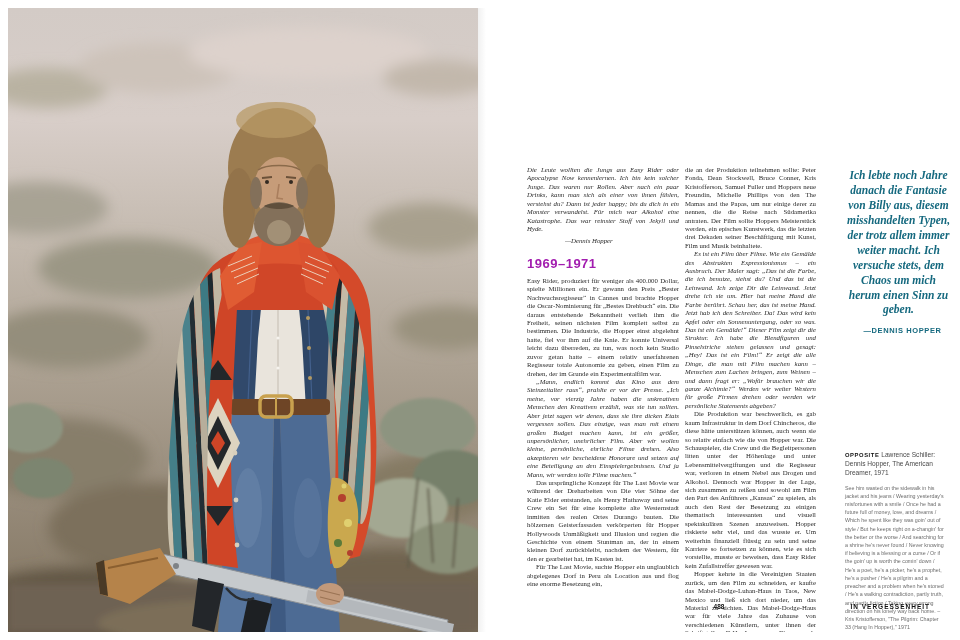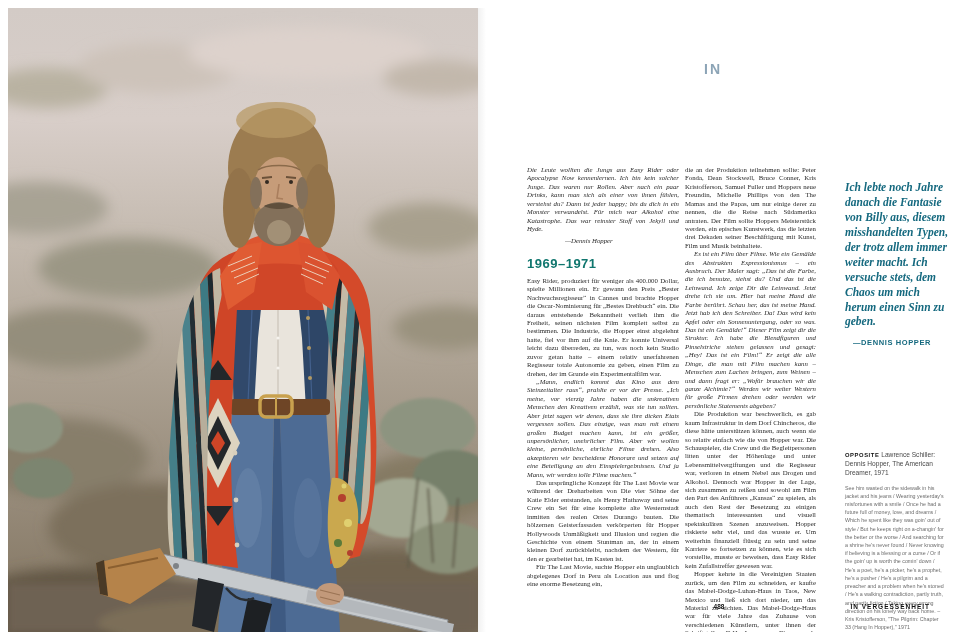--- a/index.html
+++ b/index.html
@@ -14,27 +14,27 @@
   .title-line{font-family:"Liberation Sans",sans-serif;font-weight:bold;font-size:14px;
        letter-spacing:2px;color:#8ca4b6;line-height:1.32;}
   .title-line.years{text-align:right;letter-spacing:1.5px;}
   .col{position:absolute;top:158px;height:466px;overflow:hidden;text-align:justify;
        font-size:6.8px;line-height:1.24;color:#2a2a2a;}
   .col1{left:49px;width:152px;}
   .col2{left:207px;width:131px;}
   .intro-quote{font-style:italic;margin:0 0 4px 0;}
   .intro-attrib{font-style:italic;margin:4px 0 10px 38px;}
   .section-heading{font-family:"Liberation Sans",sans-serif;font-weight:bold;font-size:13px;
-       letter-spacing:0.5px;color:#0f766e;margin:4px 0 5px 0;}
+       letter-spacing:0.5px;color:#a21caf;margin:4px 0 5px 0;}
   .para{margin:0;}
   .para.italic{font-style:italic;}
   .para + .para{text-indent:9px;}
-  .pull-quote{position:absolute;left:367px;top:172px;width:107px;
+  .pull-quote{position:absolute;left:367px;top:160px;width:107px;
        font-family:"Liberation Serif",serif;font-style:italic;font-weight:bold;
-       font-size:11.5px;line-height:1.3;color:#15697f;}
+       font-size:11.5px;line-height:1.3;color:#15697f;text-align:center;}
   .pull-quote-attrib{margin-top:9px;font-style:normal;font-family:"Liberation Sans",sans-serif;
        font-weight:bold;font-size:7.5px;letter-spacing:0.6px;color:#15697f;padding-left:8px;}
   .caption{position:absolute;left:367px;top:442px;width:104px;
        font-family:"Liberation Sans",sans-serif;font-size:6.6px;line-height:1.4;color:#4a4a4a;}
   .caption-label{font-weight:bold;font-size:5.8px;letter-spacing:0.6px;color:#101010;}
   .caption-lyrics{margin-top:6px;font-size:5.3px;line-height:1.55;color:#6c6c6c;width:99px;}
   .footer-pagenum{position:absolute;left:227px;top:595px;width:28px;text-align:center;
        font-family:"Liberation Sans",sans-serif;font-weight:bold;font-size:6.5px;color:#111;}
   .footer-title{position:absolute;right:22px;top:595px;font-family:"Liberation Sans",sans-serif;
        font-weight:bold;font-size:6.5px;letter-spacing:1px;color:#111;}
@@ -231,21 +231,20 @@
         <path d="M312,582 L332,587 M312,589 L332,594" stroke="#9a7354" stroke-width="1.2" fill="none"></path>
       </g>
     </g>
   </svg>
 </div>
 
 <div class="text-page">
   <div class="gutter-shade"></div>
 
   <div class="title-block">
-    <div class="title-line">IN</div>
   </div>
 
   <div class="col col1">
     <p class="intro-quote">Die Leute wollten die Jungs aus Easy Rider oder Apocalypse Now kennenlernen. Ich bin kein solcher Junge. Das waren nur Rollen. Aber nach ein paar Drinks, kann man sich als einer von ihnen fühlen, verstehst du? Dann ist jeder happy; bis du dich in ein Monster verwandelst. Für mich war Alkohol eine Katastrophe. Das war reinster Stoff von Jekyll und Hyde.</p>
     <p class="intro-attrib">—Dennis Hopper</p>
     <h2 class="section-heading">1969–1971</h2>
     <div>
         <p class="para">Easy Rider, produziert für weniger als 400.000 Dollar, spielte Millionen ein. Er gewann den Preis „Bester Nachwuchsregisseur“ in Cannes und brachte Hopper die Oscar-Nominierung für „Bestes Drehbuch“ ein. Die daraus entstehende Bekanntheit verlieh ihm die Freiheit, seinen nächsten Film komplett selbst zu bestimmen. Die Industrie, die Hopper einst abgelehnt hatte, fiel vor ihm auf die Knie. Er konnte Universal leicht dazu überreden, zu tun, was noch kein Studio zuvor getan hatte – einem relativ unerfahrenen Regisseur totale Autonomie zu geben, einen Film zu drehen, der im Grunde ein Experimentalfilm war.</p>
         <p class="para italic">„Mann, endlich kommt das Kino aus dem Steinzeitalter raus“, prahlte er vor der Presse. „Ich meine, vor vierzig Jahre haben die unkreativen Menschen den Kreativen erzählt, was sie tun sollten. Aber jetzt sagen wir denen, dass sie ihre dicken Etats vergessen sollen. Das einzige, was man mit einem großen Budget machen kann, ist ein größer, unpersönlicher, unehrlicher Film. Aber wir wollen kleine, persönliche, ehrliche Filme drehen. Also akzeptieren wir bescheidene Honorare und setzen auf eine Beteiligung an den Einspielergebnissen. Und ja Mann, wir werden tolle Filme machen.“</p>
         <p class="para">Das ursprüngliche Konzept für The Last Movie war während der Dreharbeiten von Die vier Söhne der Katie Elder entstanden, als Henry Hathaway und seine Crew ein Set für eine komplette alte Westernstadt inmitten des realen Ortes Durango bauten. Die hölzernen Geisterfassaden verkörperten für Hopper Hollywoods Unmäßigkeit und Illusion und regten die Geschichte von einem Stuntman an, der in einem kleinen Dorf zurückbleibt, nachdem der Western, für den er gearbeitet hat, im Kasten ist.</p>

